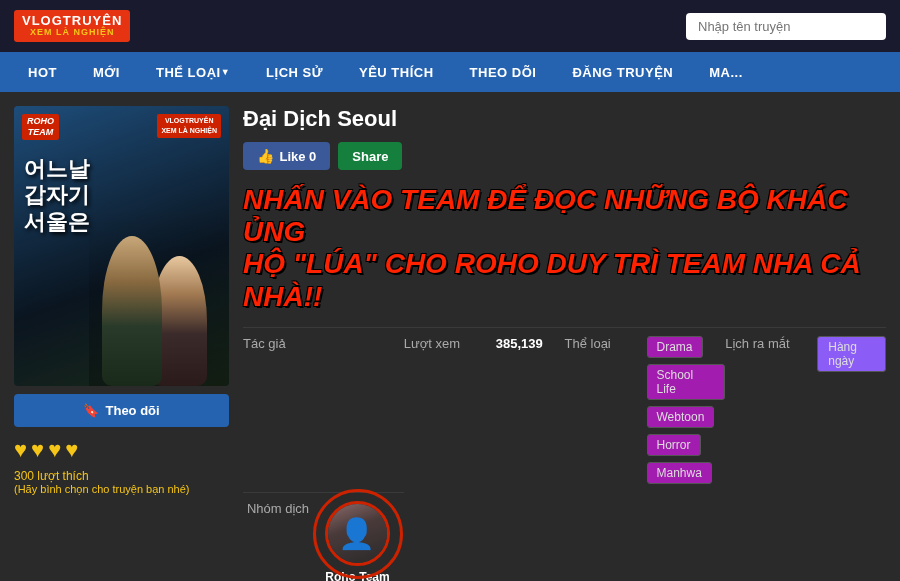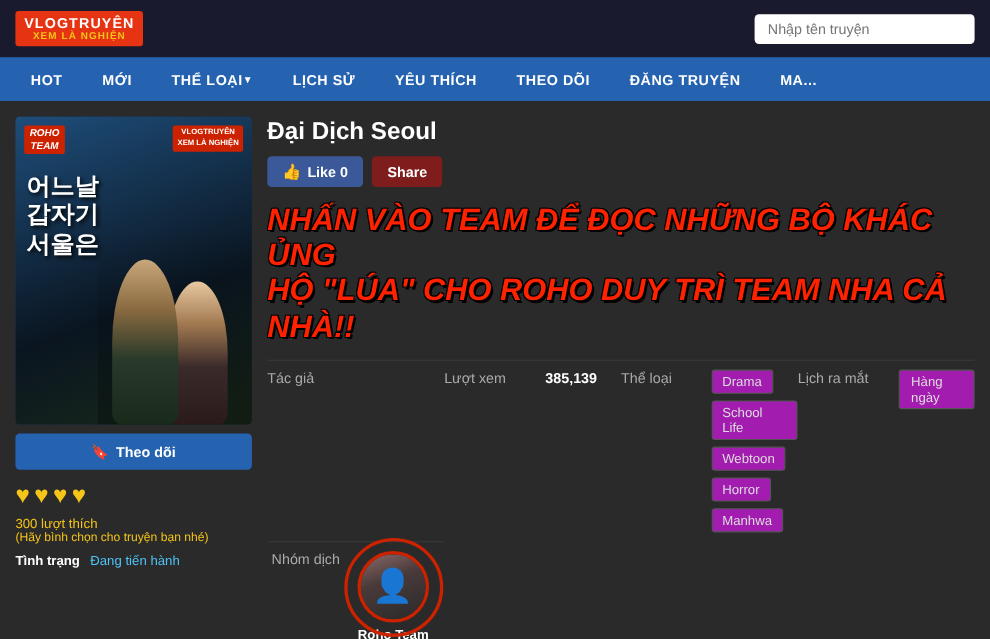--- a/index.html
+++ b/index.html
@@ -238,21 +238,21 @@
       padding: 6px 14px;
       font-size: 13px;
       font-weight: 600;
       cursor: pointer;
       display: flex;
       align-items: center;
       gap: 5px;
     }
     .btn-like .thumb { font-size: 14px; }
     .btn-share {
-      background: #7f1d1d;
+      background: #15803d;
       color: #fff;
       border: none;
       border-radius: 4px;
       padding: 6px 14px;
       font-size: 13px;
       font-weight: 600;
       cursor: pointer;
     }
 
     
@@ -353,21 +353,21 @@
       pointer-events: none;
     }
 
     .views-value {
       color: #fff;
       font-size: 13px;
       font-weight: 600;
     }
 
     .release-badge {
-      background: #a21caf;
+      background: #8b5cf6;
       color: #ddd;
       border: 1px solid #555;
       border-radius: 3px;
       padding: 3px 10px;
       font-size: 12px;
     }
 
     .right-info-label {
       color: #aaa;
       font-size: 13px;
@@ -423,24 +423,20 @@
       <span class="star">♥</span>
       <span class="star">♥</span>
       <span class="star">♥</span>
     </div>
 
     <div class="likes-row">
       <span>300 lượt thích</span>
       <span style="color:#f5c518; display:block; font-size:11px;">(Hãy bình chọn cho truyện bạn nhé)</span>
     </div>
 
-    <div class="status-row">
-      <strong>Tình trạng</strong>
-      <span style="color:#4fc3f7; margin-left:6px;">Đang tiến hành</span>
-    </div>
   </div>
 
   <div class="right-panel">
     <h1 class="manga-title">Đại Dịch Seoul</h1>
 
     <div class="action-btns">
       <button class="btn-like">
         <span class="thumb">👍</span>
         <span>Like 0</span>
       </button>

